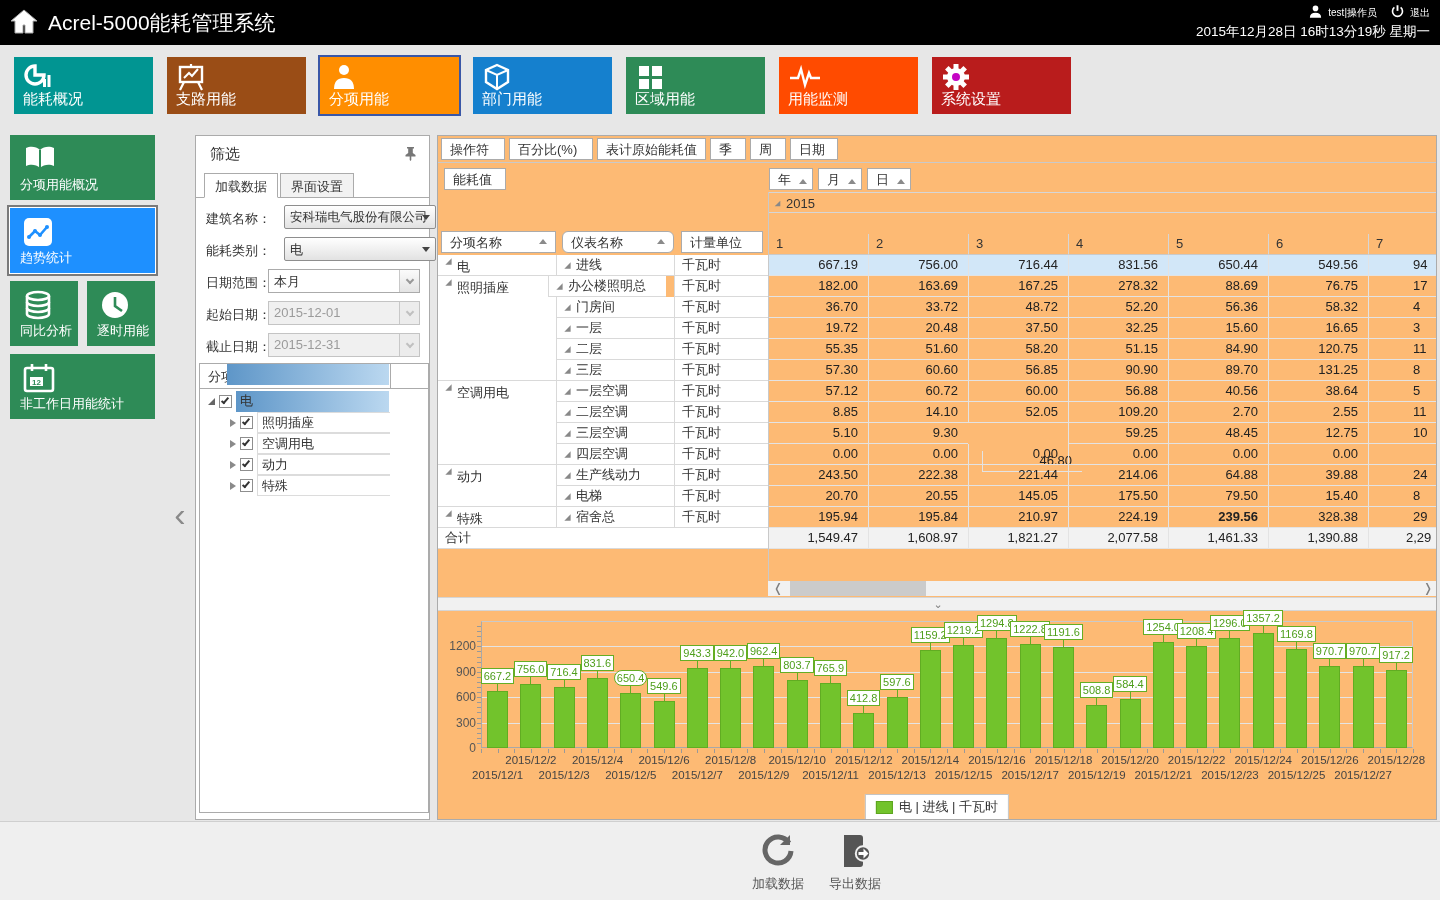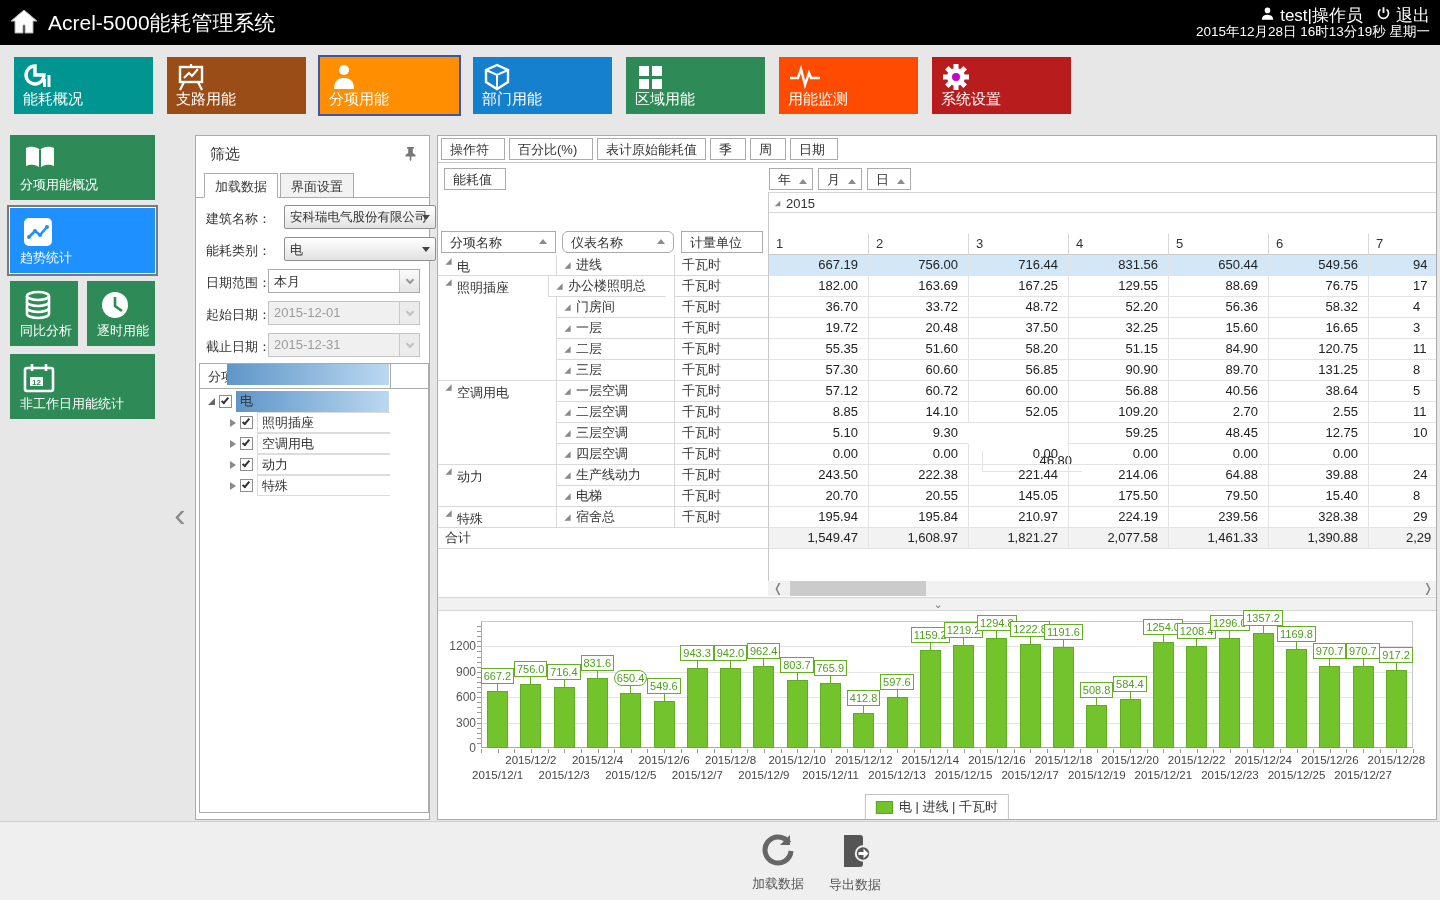--- a/index.html
+++ b/index.html
@@ -8,21 +8,21 @@
     width:1440px; height:900px; position:relative; overflow:hidden;
     background:#E7E7E7; font-family:"Liberation Sans","DejaVu Sans",sans-serif;
     font-size:13px; color:#333;
   }
   .abs { position:absolute; }
 
   
   #topbar { left:0; top:0; width:1440px; height:45px; background:#000; }
   #topbar .title { position:absolute; left:48px; top:9px; color:#fff; font-size:21px; }
   #home-ic { position:absolute; left:8px; top:6px; }
-  #user-line { position:absolute; right:10px; top:4px; color:#fff; font-size:17px; display:flex; align-items:center; gap:5px;justify-content:center; }
+  #user-line { position:absolute; right:10px; top:4px; color:#fff; font-size:10px; display:flex; align-items:center; gap:5px;justify-content:center; }
   #dt-line { position:absolute; right:10px; top:23px; color:#fff; font-size:13.5px; }
 
   
   .nav-tile { position:absolute; top:57px; width:139px; height:57px; cursor:pointer; }
   .nav-tile.sel { box-shadow:0 0 0 2px #3A57A7; }
   .nav-tile .ic { position:absolute; left:9px; top:5px; }
   .nav-tile .lb { position:absolute; left:9px; bottom:5px; color:#fff; font-size:15px; }
 
   
   .side-tile { position:absolute; cursor:pointer; }
@@ -55,21 +55,21 @@
   .tnode { position:absolute; height:21px; display:flex; align-items:center; gap:4px; cursor:pointer; }
   .cb { width:13px; height:13px; border:1px solid #8E8E8E; background:#fff; position:relative; flex:none; }
   .cb .tick { position:absolute; left:3px; top:0px; width:4px; height:8px; border-right:2px solid #333; border-bottom:2px solid #333; transform:rotate(40deg); }
   .tri-exp { width:0; height:0; border-left:7px solid transparent; border-bottom:7px solid #666; flex:none; }
   .tri-col { width:0; height:0; border-top:4px solid transparent; border-bottom:4px solid transparent; border-left:6px solid #8a8a8a; flex:none; }
   .tnode .cell { height:21px; line-height:20px; padding:0 4px; }
   #root-sel { position:absolute; left:27px; top:0; width:162px; height:21px; background:linear-gradient(to right,#5E96C8,#BBD8F0); }
   .child-cell { border:1px solid #DCDCDC; border-right:none; width:133px; }
 
   
-  #main-panel { left:437px; top:135px; width:1000px; height:685px; background:#ffffff; border:1px solid #ABABAB; overflow:hidden; }
+  #main-panel { left:437px; top:135px; width:1000px; height:685px; background:#fdba74; border:1px solid #ABABAB; overflow:hidden; }
   .chip { position:absolute; height:22px; border:1px solid #ABABAB; background:#fff; padding:2px 8px; font-size:13px; color:#333; white-space:nowrap; cursor:pointer; }
   .chip .sa { display:inline-block; margin-left:8px; width:0; height:0; }
   .sa.up { border-left:4px solid transparent; border-right:4px solid transparent; border-bottom:5px solid #8a8a8a; }
   .sa.dn { border-left:4px solid transparent; border-right:4px solid transparent; border-top:5px solid #8a8a8a; }
   #tool-sep { position:absolute; left:0; top:26px; width:1000px; border-top:1px solid #C9C9C9; }
   .grp-row { position:absolute; left:330px; width:670px; height:21px; border-bottom:1px solid #D6D6D6; padding:2px 0 0 6px; display:flex; align-items:center; gap:5px; }
   .day-cell { position:absolute; top:98px; height:21px; border-left:1px solid #D6D6D6; border-bottom:1px solid #C9C9C9; padding:2px 0 0 7px; }
   .fix-cell { position:absolute; border-bottom:1px solid #D9D9D9; padding:0 0 0 7px; display:flex; align-items:center; gap:5px; background:#fff; }
   .fix-cell .tri-exp { border-bottom-color:#888; transform:scale(.9); }
   .val-cell { position:absolute; height:21px; border-left:1px solid #E3E3E3; border-bottom:1px solid #E3E3E3; text-align:right; padding:2px 10px 0 0; font-size:13px; color:#222; }
@@ -374,21 +374,21 @@
         <span>照明插座</span>
       </div>
       <div class="fix-cell" style="left: 110px; top: 140px; width: 118px; height: 21px; border-left: 1px solid rgb(217, 217, 217);">
         <span class="tri-exp"></span>
         <span>办公楼照明总</span>
       </div>
       <div class="fix-cell" style="left: 236px; top: 140px; width: 94px; height: 21px; border-left: 1px solid rgb(217, 217, 217);">千瓦时</div>
       <div class="val-cell" style="left: 330px; top: 140px; width: 100px;">182.00</div>
       <div class="val-cell" style="left: 430px; top: 140px; width: 100px;">163.69</div>
       <div class="val-cell" style="left: 530px; top: 140px; width: 100px;">167.25</div>
-      <div class="val-cell" style="left: 630px; top: 140px; width: 100px;">129.55</div>
+      <div class="val-cell" style="left: 630px; top: 140px; width: 100px;">278.32</div>
       <div class="val-cell" style="left: 730px; top: 140px; width: 100px;">88.69</div>
       <div class="val-cell" style="left: 830px; top: 140px; width: 100px;">76.75</div>
       <div class="val-cell partial" style="left: 930px; top: 140px; width: 100px;">17</div>
       <div class="fix-cell" style="left: 118px; top: 161px; width: 118px; height: 21px; border-left: 1px solid rgb(217, 217, 217);">
         <span class="tri-exp"></span>
         <span>门房间</span>
       </div>
       <div class="fix-cell" style="left: 236px; top: 161px; width: 94px; height: 21px; border-left: 1px solid rgb(217, 217, 217);">千瓦时</div>
       <div class="val-cell" style="left: 330px; top: 161px; width: 100px;">36.70</div>
       <div class="val-cell" style="left: 430px; top: 161px; width: 100px;">33.72</div>
@@ -519,21 +519,21 @@
       </div>
       <div class="fix-cell" style="left: 118px; top: 371px; width: 118px; height: 21px; border-left: 1px solid rgb(217, 217, 217);">
         <span class="tri-exp"></span>
         <span>宿舍总</span>
       </div>
       <div class="fix-cell" style="left: 236px; top: 371px; width: 94px; height: 21px; border-left: 1px solid rgb(217, 217, 217);">千瓦时</div>
       <div class="val-cell" style="left: 330px; top: 371px; width: 100px;">195.94</div>
       <div class="val-cell" style="left: 430px; top: 371px; width: 100px;">195.84</div>
       <div class="val-cell" style="left: 530px; top: 371px; width: 100px;">210.97</div>
       <div class="val-cell" style="left: 630px; top: 371px; width: 100px;">224.19</div>
-      <div class="val-cell" style="left: 730px; top: 371px; width: 100px;">239.56</div>
+      <div class="val-cell" style="left: 730px; top: 371px; width: 100px; font-weight: bold;">239.56</div>
       <div class="val-cell" style="left: 830px; top: 371px; width: 100px;">328.38</div>
       <div class="val-cell partial" style="left: 930px; top: 371px; width: 100px;">29</div>
       <div class="fix-cell" style="left: 0px; top: 392px; width: 330px; height: 21px; background: rgb(255, 255, 255);">合计</div>
       <div class="val-cell tot" style="left: 330px; top: 392px; width: 100px;">1,549.47</div>
       <div class="val-cell tot" style="left: 430px; top: 392px; width: 100px;">1,608.97</div>
       <div class="val-cell tot" style="left: 530px; top: 392px; width: 100px;">1,821.27</div>
       <div class="val-cell tot" style="left: 630px; top: 392px; width: 100px;">2,077.58</div>
       <div class="val-cell tot" style="left: 730px; top: 392px; width: 100px;">1,461.33</div>
       <div class="val-cell tot" style="left: 830px; top: 392px; width: 100px;">1,390.88</div>
       <div class="val-cell tot partial" style="left: 930px; top: 392px; width: 100px; padding-left: 37px;">2,29</div>
@@ -760,21 +760,21 @@
 
 <div id="footer" class="abs">
   <div id="footer-btns">
       <div class="fbtn" style="left: 743px;">
         <div><svg width="38" height="38" viewBox="0 0 38 38">
             <path d="M30 11A13 13 0 1 0 32 19" stroke="#666" stroke-width="5" fill="none"></path>
             <path d="M31 3v10H21z" fill="#666"></path>
           </svg></div>
         <div class="lab">加载数据</div>
       </div>
-      <div class="fbtn" style="left: 820px; font-family: Liberation Mono, monospace;">
+      <div class="fbtn" style="left: 820px;">
         <div><svg width="38" height="38" viewBox="0 0 38 38">
             <path d="M8 3h16a3 3 0 0 1 3 3v7.5a9 9 0 0 0 0 15V32a3 3 0 0 1-3 3H8z" fill="#555"></path>
             <circle cx="27" cy="21.5" r="7.2" fill="#555" stroke="#EFEFEF" stroke-width="2"></circle>
             <path d="M22.5 21.5h5v-3.5l5 5-5 5V24.5h-5z" fill="#fff" transform="translate(0,-1.5)"></path>
           </svg></div>
         <div class="lab">导出数据</div>
       </div>
     </div>
 </div>
 

